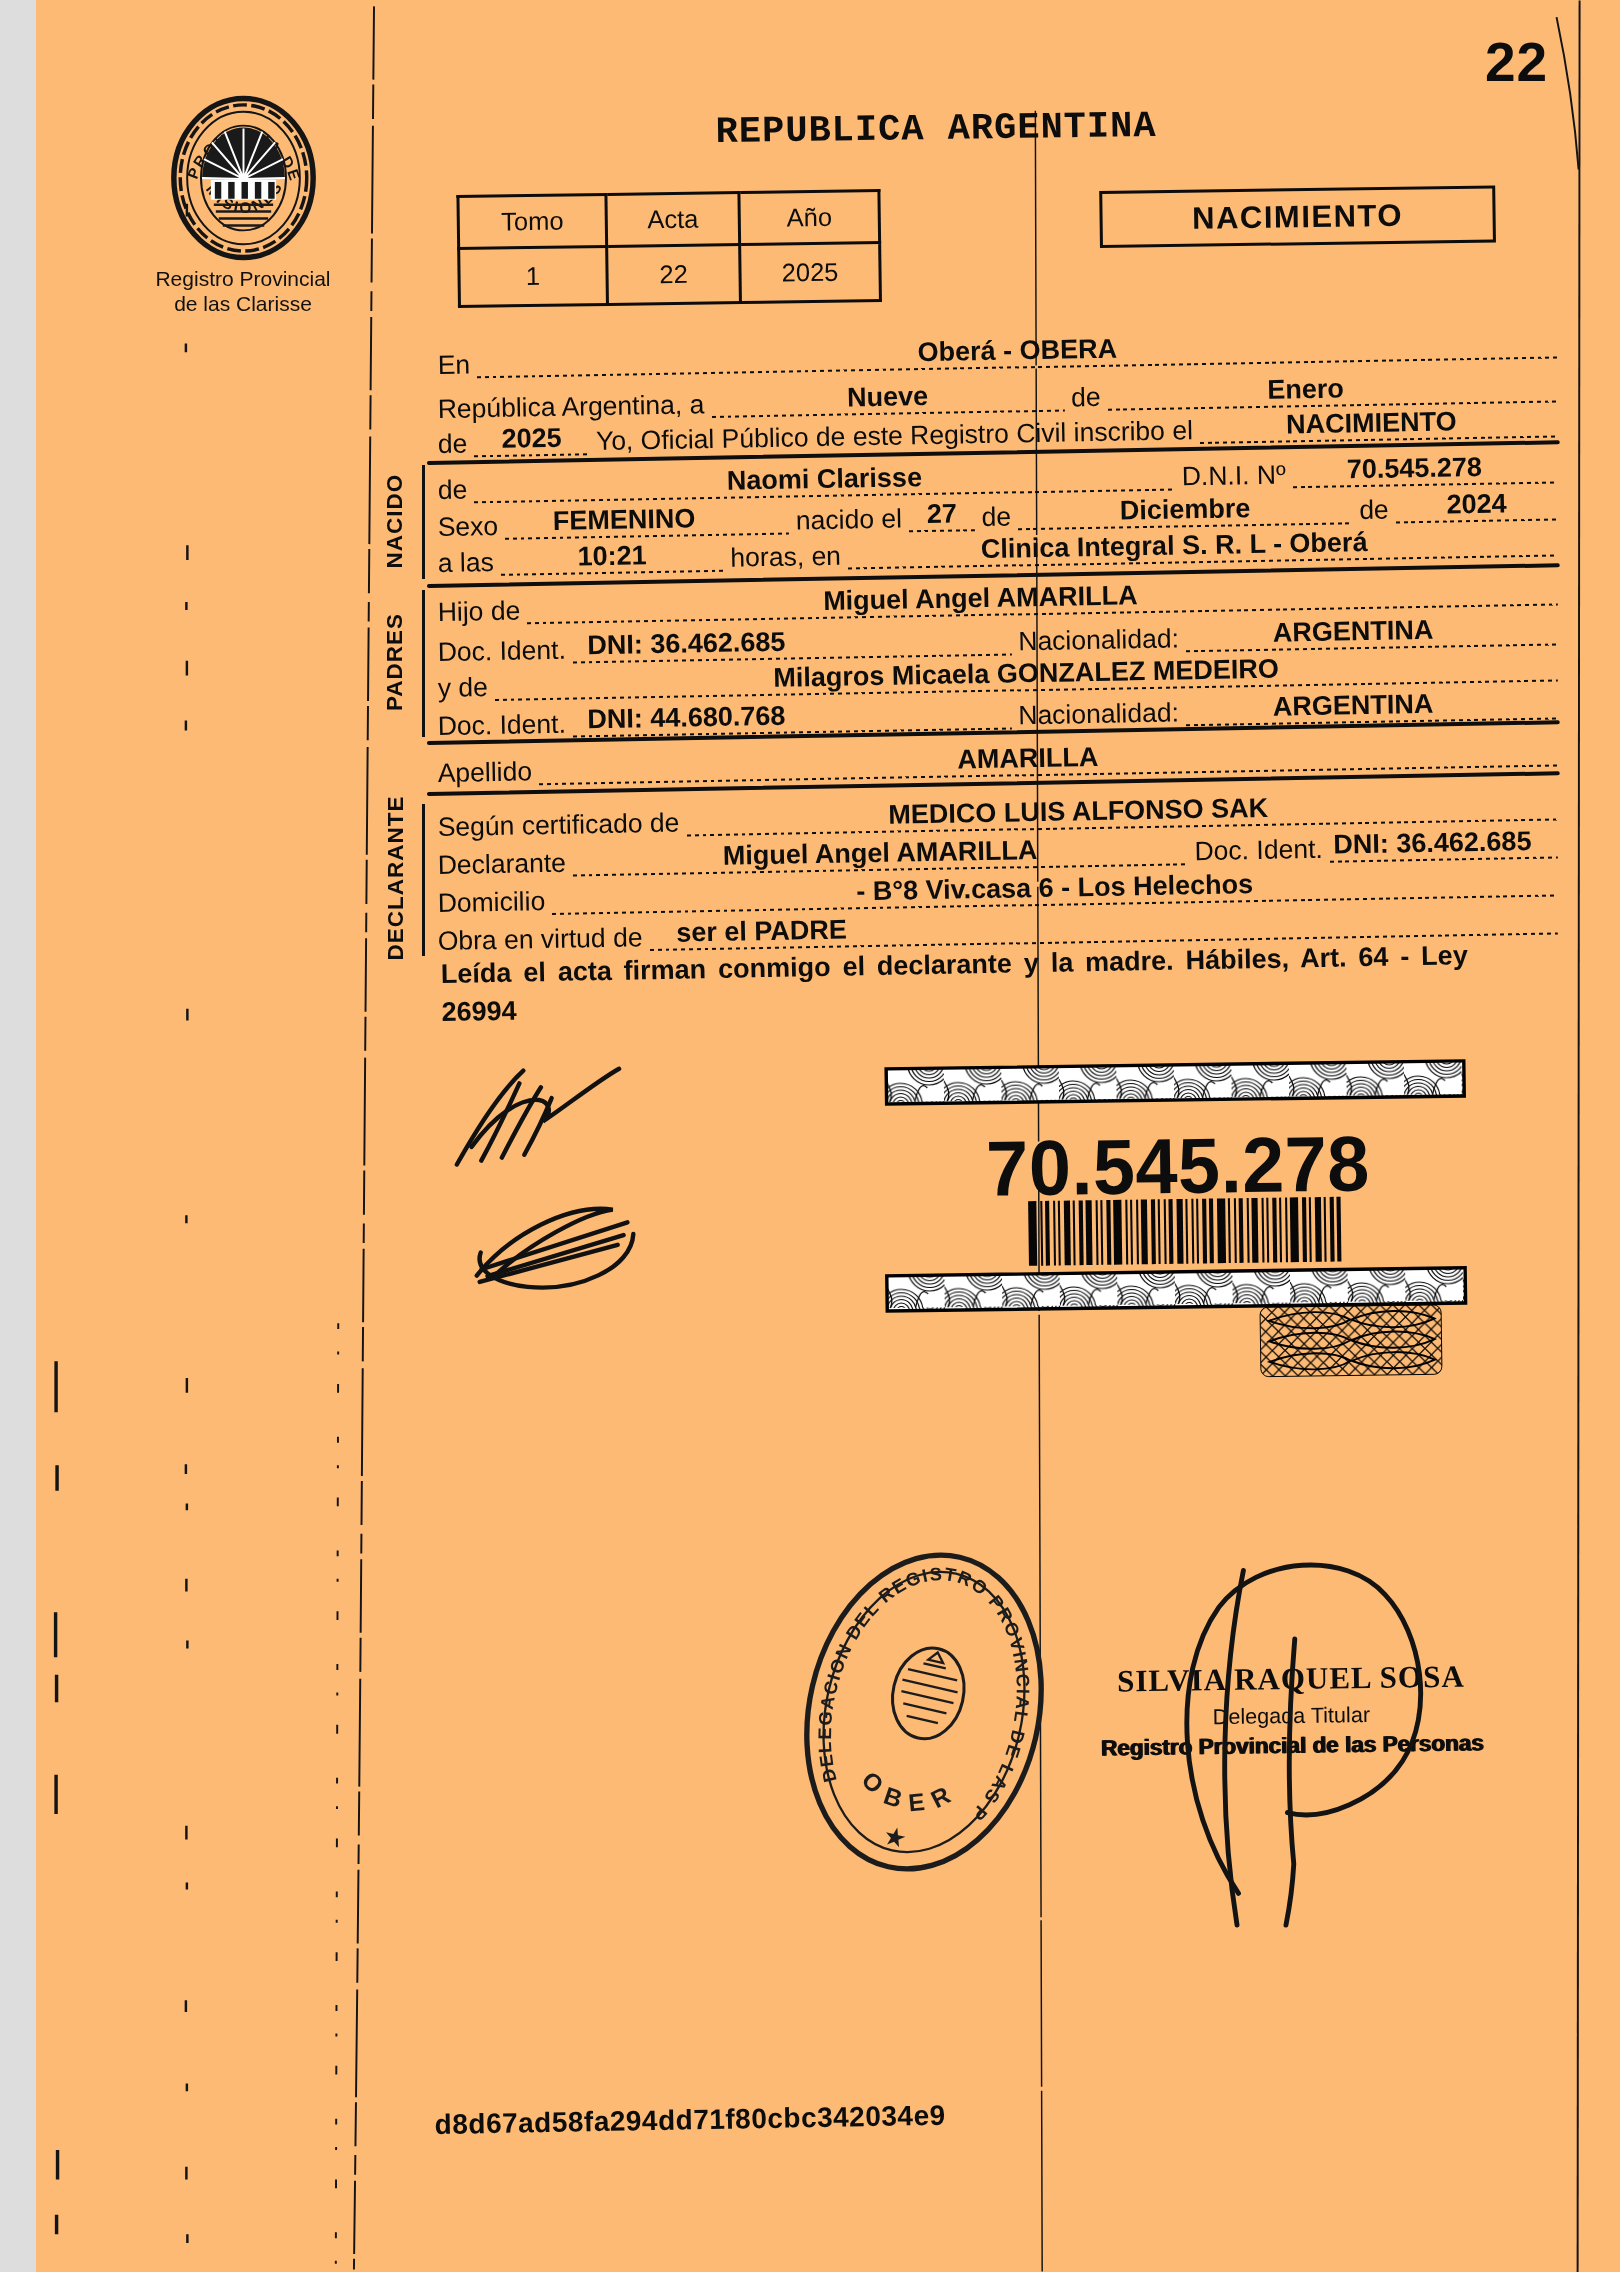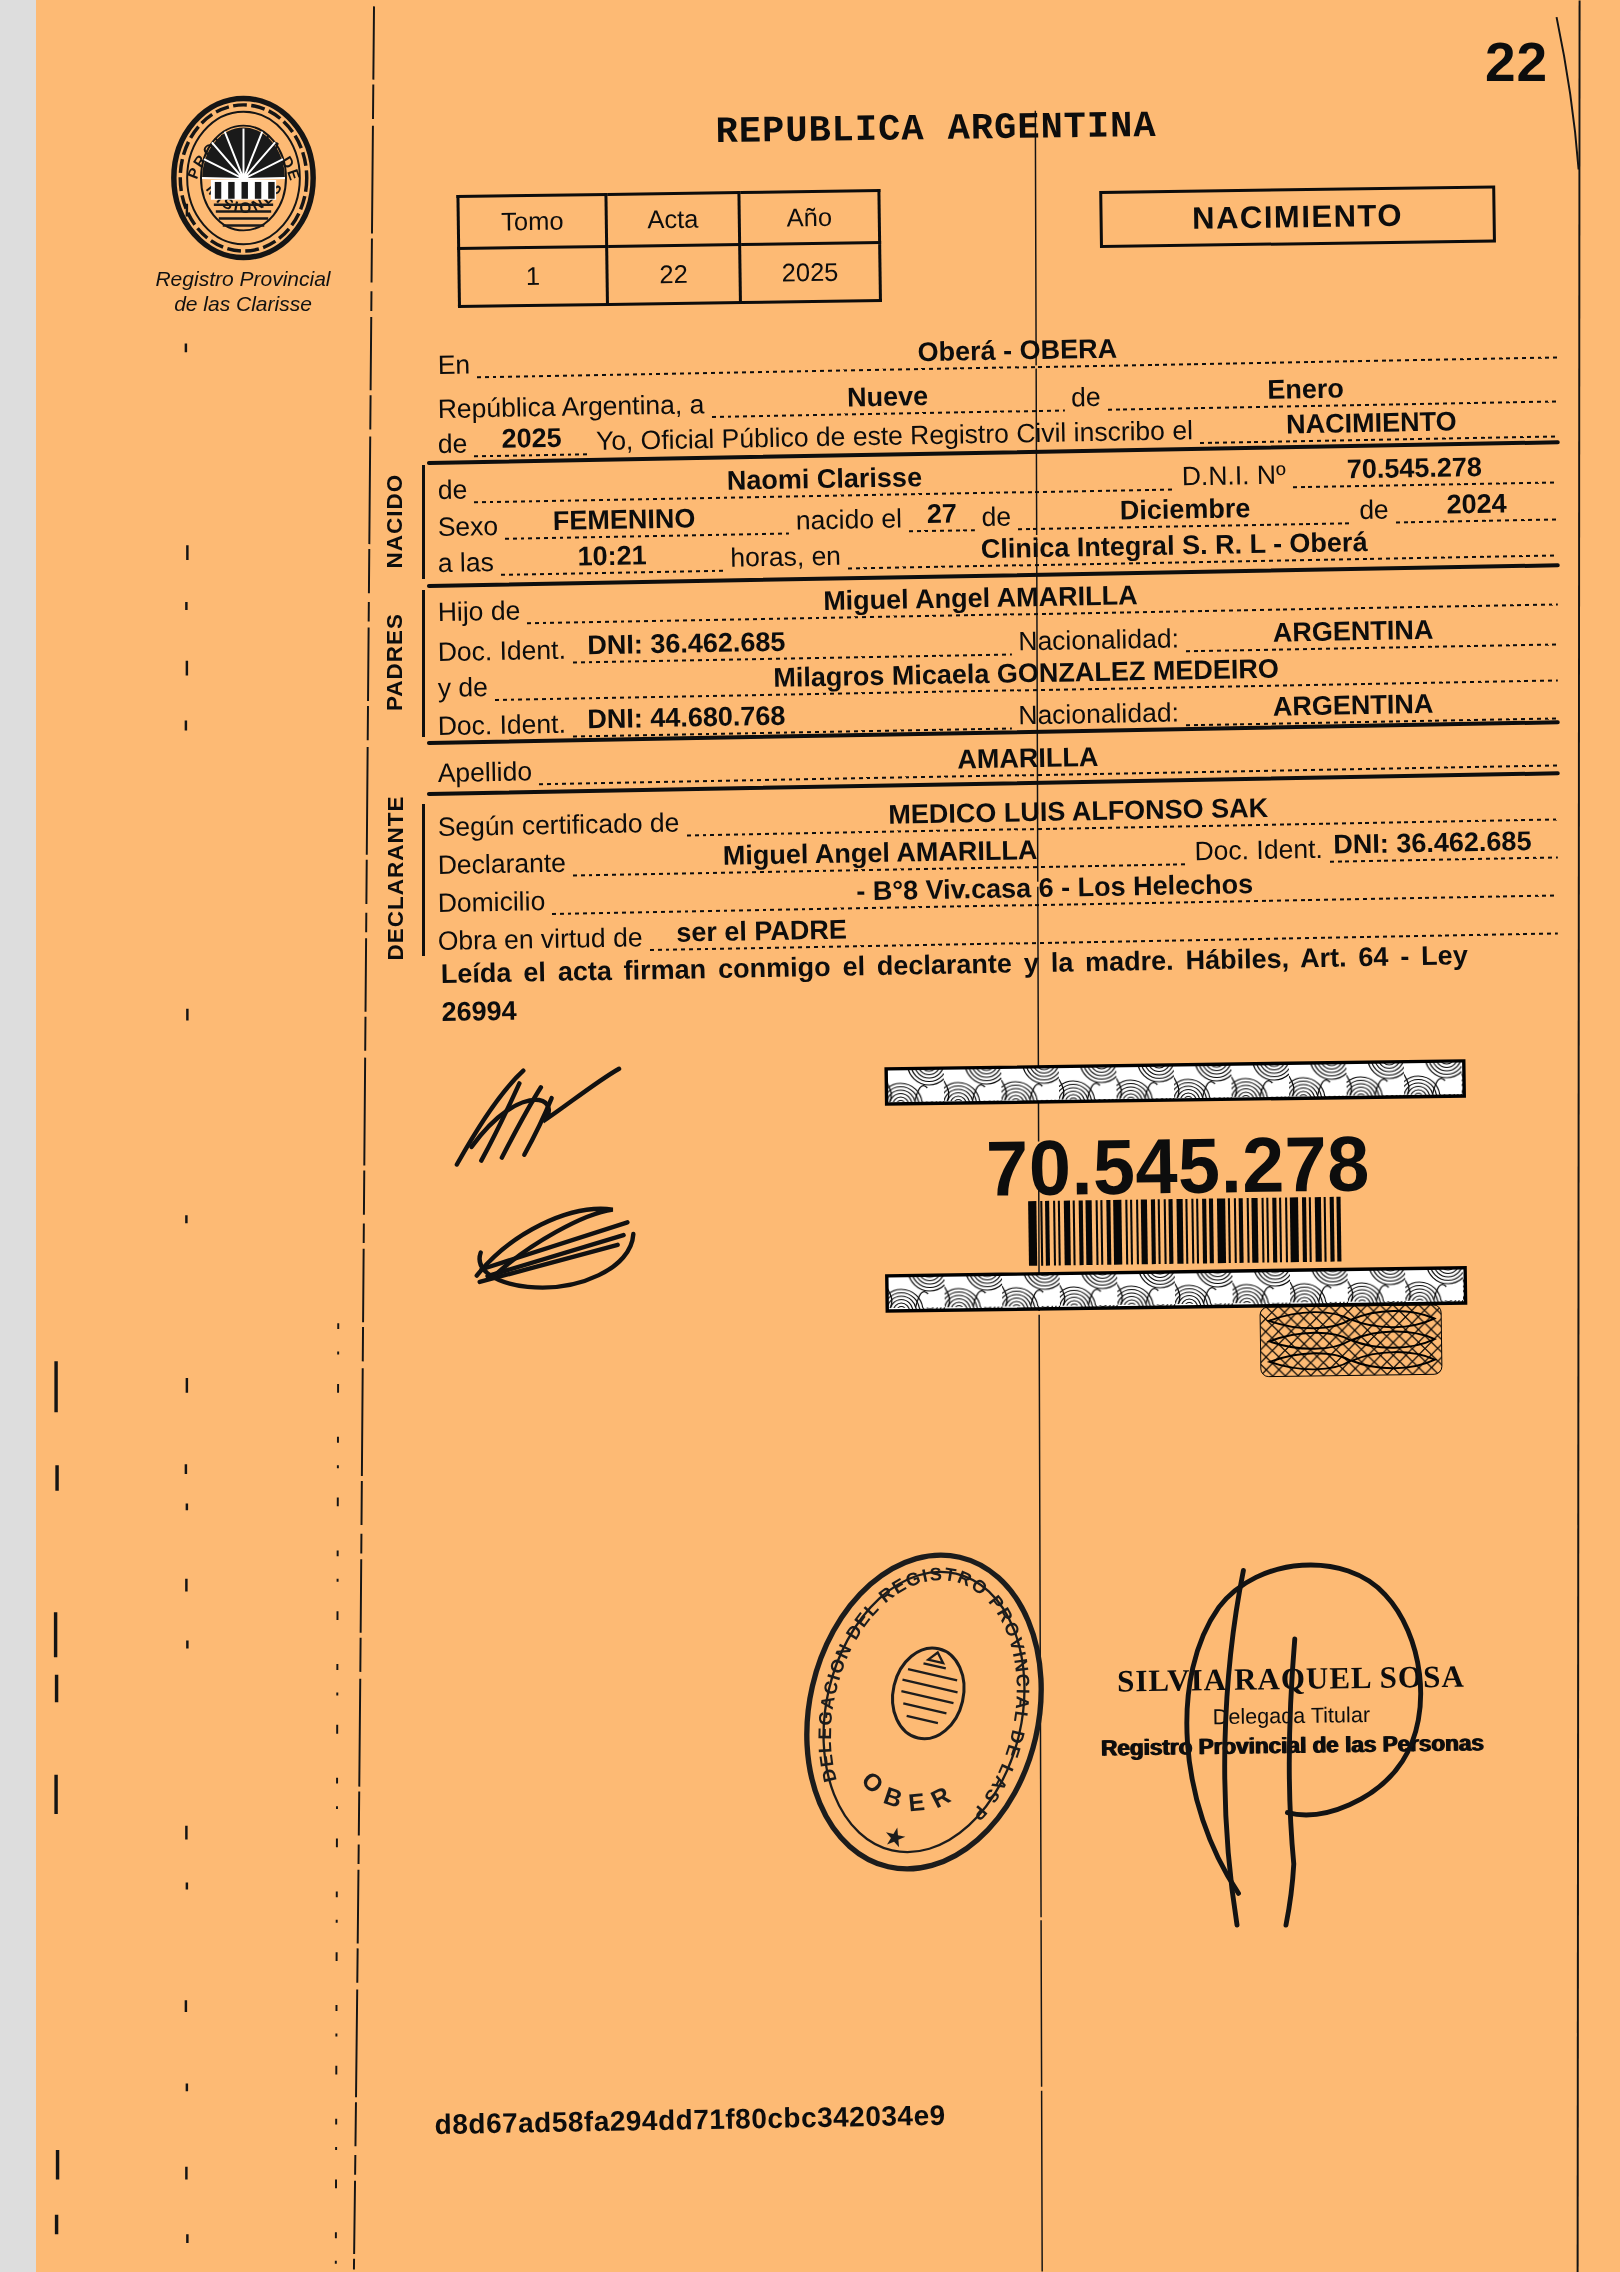--- a/index.html
+++ b/index.html
@@ -6,21 +6,21 @@
   .page{position:relative;width:1620px;height:2273px;background:#fdba74;overflow:hidden;
         font-family:"Liberation Sans",sans-serif;color:#0d0d0d;margin-left:36px;}
   .tilt{transform:rotate(-1.05deg);transform-origin:0 100%;}
   .tilt2{transform:rotate(-0.8deg);transform-origin:0 100%;}
 
   .page-num{position:absolute;left:1449px;top:30px;font-size:55px;font-weight:600;letter-spacing:1px;}
 
   
   .logo{position:absolute;left:119px;top:94px;width:176px;text-align:center;}
   .logo svg{display:block;margin:0 auto;}
-  .logo-text{margin-top:4.9px;font-size:21px;line-height:1.18;color:#111;font-style:italic;}
+  .logo-text{margin-top:4.9px;font-size:21px;line-height:1.18;color:#111;}
 
   .doc-title{position:absolute;left:680px;top:111px;font-family:"Liberation Mono",monospace;
              font-weight:700;font-size:37px;letter-spacing:1px;white-space:nowrap;}
 
   
   .rec-table{position:absolute;left:422px;top:195px;border-collapse:collapse;}
   .rec-table td{border:3.4px solid #0c0c0c;text-align:center;font-size:25.5px;}
   .rec-table tr.hd td{height:47px;}
   .rec-table tr.vl td{height:53px;}
   .c1{width:143px}.c2{width:128px}.c3{width:135px}

